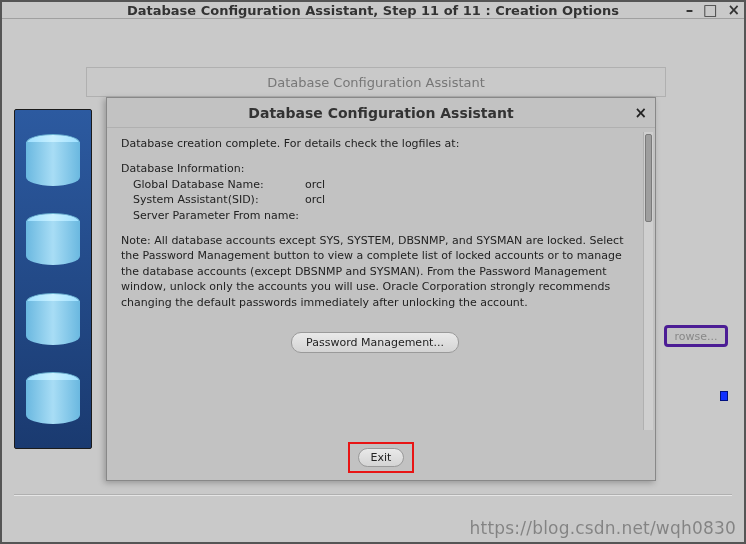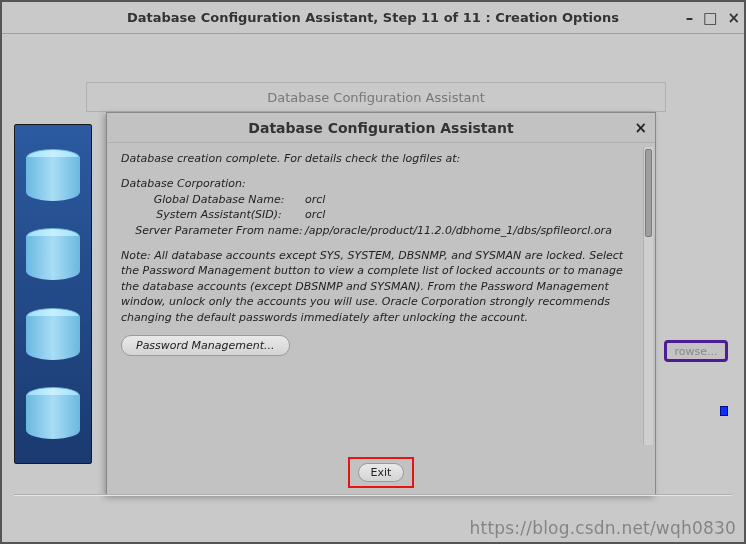--- a/index.html
+++ b/index.html
@@ -17,21 +17,21 @@
   
   .window {
     position: absolute;
     inset: 0;
     border: 2px solid #555;
     background: #c9c9c9;
     display: flex;
     flex-direction: column;
   }
   .titlebar {
-    height: 32px;
+    height: 17px;
     background: #c9c9c9;
     border-bottom: 1px solid #a0a0a0;
     display: flex;
     align-items: center;
     position: relative;
   }
   .titlebar .title {
     flex: 1;
     text-align: center;
     font-weight: bold;
@@ -215,21 +215,20 @@
     font-weight: bold;
     cursor: pointer;
     color: #222;
   }
 
   .modal-body {
     flex: 1;
     position: relative;
     padding: 8px 14px 4px 14px;
     overflow: hidden;
-    font-style: italic;
   }
 
   
   .scroll-track {
     position: absolute;
     right: 2px;
     top: 4px;
     bottom: 4px;
     width: 10px;
     background: #cfcfcf;
@@ -242,27 +241,27 @@
     top: 2px;
     height: 88px;
     background: #9e9e9e;
     border: 1px solid #7a7a7a;
     border-radius: 2px;
   }
 
   .section { margin-bottom: 10px; font-size: 11px; color: #222; line-height: 1.4; }
   .indent { padding-left: 12px; }
   .kv { display: flex; }
-  .kv .k { width: 172px; text-align: center; }
+  .kv .k { width: 172px; }
   .kv .v { flex: 1; }
 
   .pwmgmt-row {
     display: flex;
-    justify-content: flex-start;
-    margin-top: 10px;
+    justify-content: center;
+    margin-top: 22px;
     padding-right: 12px;
   }
   .roundbtn {
     padding: 3px 14px;
     border: 1px solid #9a9a9a;
     background: linear-gradient(#e9e9e9, #d4d4d4);
     border-radius: 10px;
     font-size: 11px;
     color: #222;
     cursor: pointer;
@@ -335,33 +334,32 @@
 
         <div class="scroll-track">
           <div class="scroll-thumb"></div>
         </div>
 
         <div class="section">
           <div>Database creation complete. For details check the logfiles at:</div>
         </div>
 
         <div class="section">
-          <div>Database Corporation:</div>
+          <div>Database Information:</div>
           <div class="indent">
             <div class="kv">
               <div class="k">Global Database Name:</div>
               <div class="v">orcl</div>
             </div>
             <div class="kv">
               <div class="k">System Assistant(SID):</div>
               <div class="v">orcl</div>
             </div>
             <div class="kv">
               <div class="k">Server Parameter From name:</div>
-              <div class="v">/app/oracle/product/11.2.0/dbhome_1/dbs/spfileorcl.ora</div>
             </div>
           </div>
         </div>
 
         <div class="section">Note: All database accounts except SYS, SYSTEM, DBSNMP, and SYSMAN are locked. Select the Password Management button to view a complete list of locked accounts or to manage the database accounts (except DBSNMP and SYSMAN). From the Password Management window, unlock only the accounts you will use. Oracle Corporation strongly recommends changing the default passwords immediately after unlocking the account.</div>
 
         <div class="pwmgmt-row">
           <div class="roundbtn">Password Management...</div>
         </div>
 

